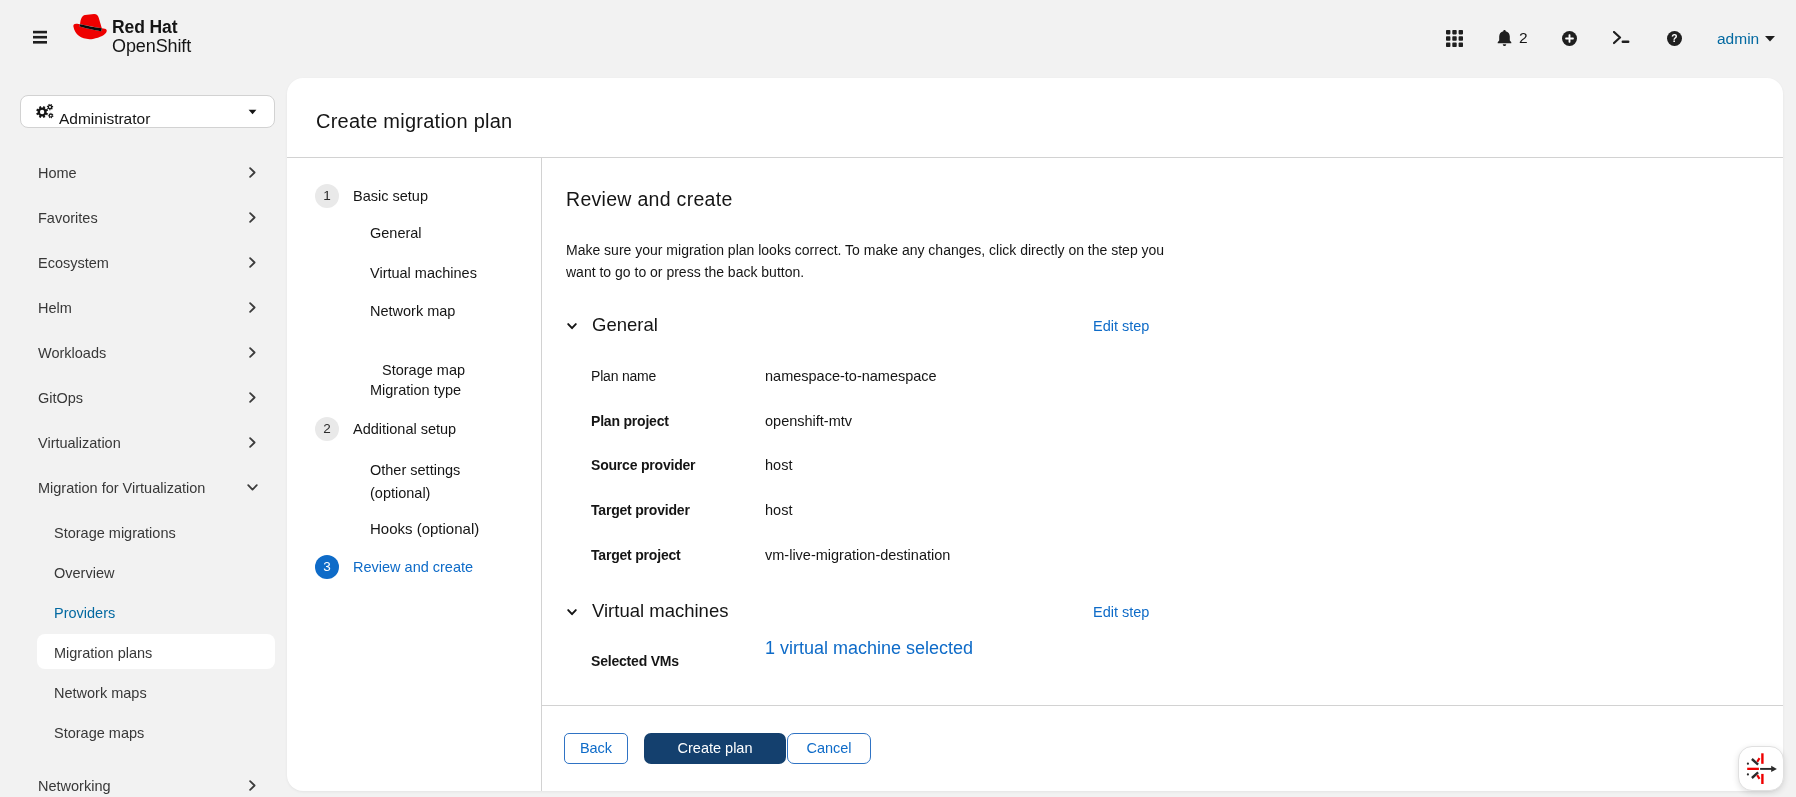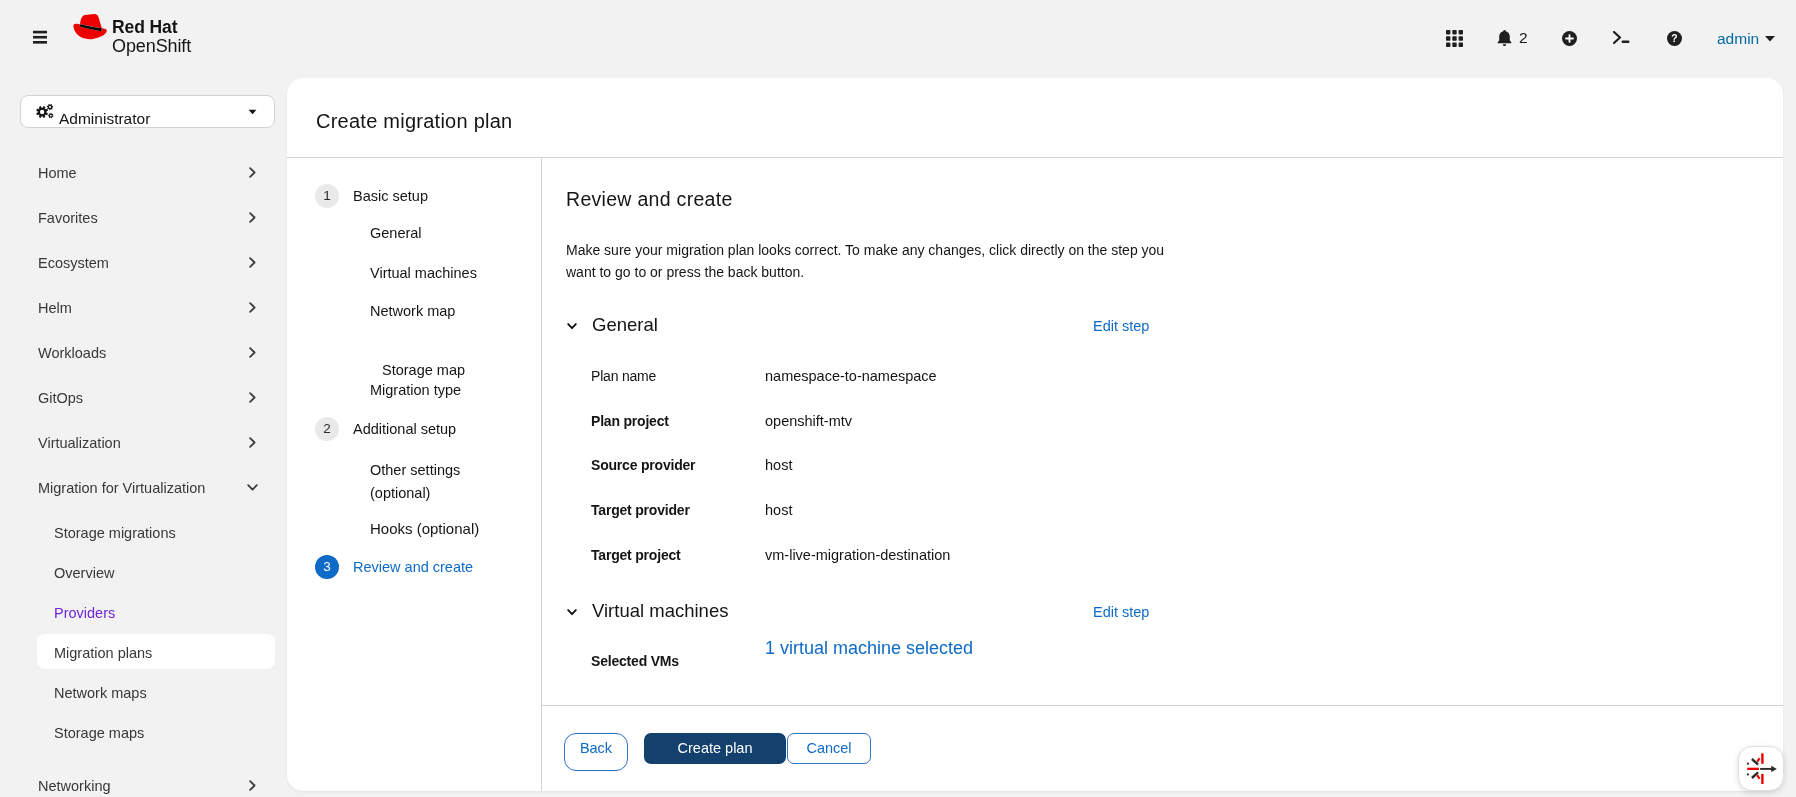--- a/index.html
+++ b/index.html
@@ -114,21 +114,21 @@
     <svg class="ic" style="left:249px;top:437px;" width="7" height="11" viewBox="0 0 7 11">
       <path d="M1.1,1.2 L5.6,5.5 L1.1,9.8" stroke="#3c3c3c" stroke-width="1.8" fill="none" stroke-linecap="round" stroke-linejoin="round"></path>
     </svg>
     <div class="abs" style="left:38px;top:480px;font-size:14.5px;color:#383838;">Migration for Virtualization</div>
     <svg class="ic" style="left:247px;top:484px;" width="11" height="7" viewBox="0 0 11 7">
       <path d="M1.2,1.1 L5.5,5.6 L9.8,1.1" stroke="#3c3c3c" stroke-width="1.8" fill="none" stroke-linecap="round" stroke-linejoin="round"></path>
     </svg>
     <div class="abs" style="left:37px;top:634px;width:238px;height:35px;background:#fff;border-radius:8px;"></div>
     <div class="abs" style="left:54px;top:525px;font-size:14.5px;color:#383838;">Storage migrations</div>
     <div class="abs" style="left:54px;top:565px;font-size:14.5px;color:#383838;">Overview</div>
-    <div class="abs" style="left:54px;top:605px;font-size:14.5px;color:#6d28d9;">Providers</div>
+    <div class="abs" style="left:54px;top:605px;font-size:14.5px;color:#0369a1;">Providers</div>
     <div class="abs" style="left:54px;top:645px;font-size:14.5px;color:#383838;">Migration plans</div>
     <div class="abs" style="left:54px;top:685px;font-size:14.5px;color:#383838;">Network maps</div>
     <div class="abs" style="left:54px;top:725px;font-size:14.5px;color:#383838;">Storage maps</div>
     <div class="abs" style="left:38px;top:778px;font-size:14.5px;color:#383838;">Networking</div>
     <svg class="ic" style="left:249px;top:780px;" width="7" height="11" viewBox="0 0 7 11">
       <path d="M1.1,1.2 L5.6,5.5 L1.1,9.8" stroke="#3c3c3c" stroke-width="1.8" fill="none" stroke-linecap="round" stroke-linejoin="round"></path>
     </svg>
   </div>
 
 <div class="abs" style="left:287px;top:78px;width:1496px;height:713px;background:#fff;border-radius:16px;box-shadow:0 1px 3px rgba(0,0,0,0.06);"></div>
@@ -175,21 +175,21 @@
     <svg class="ic" style="left:567px;top:609px;" width="10" height="7" viewBox="0 0 10 7">
       <path d="M1.2,1.1 L5,5.2 L8.8,1.1" stroke="#151515" stroke-width="1.9" fill="none" stroke-linecap="round" stroke-linejoin="round"></path>
     </svg>
     <div class="abs" style="left:592px;top:600px;font-size:18.5px;font-weight:500;">Virtual machines</div>
     <div class="abs" style="left:1093px;top:604px;font-size:14.5px;color:#0e6bc8;">Edit step</div>
     <div class="abs" style="left:591px;top:653px;font-size:14px;letter-spacing:-0.2px;font-weight:700;">Selected VMs</div>
     <div class="abs" style="left:765px;top:638px;font-size:18px;color:#0e6bc8;">1 virtual machine selected</div>
   </div>
 
 <div class="abs" style="left:542px;top:705px;width:1241px;height:1px;background:#d2d2d2;"></div>
-<div class="abs" style="left:564px;top:733px;width:64px;height:38px;border:1px solid #2f73c4;border-radius:12px;color:#0e6bc8;font-size:14.5px;line-height:29px;text-align:center;background:#fff;">Back</div>
+<div class="abs" style="left:564px;top:733px;width:64px;height:31px;border:1px solid #2f73c4;border-radius:5px;color:#0e6bc8;font-size:14.5px;line-height:29px;text-align:center;background:#fff;">Back</div>
 <div class="abs" style="left:644px;top:733px;width:142px;height:31px;border-radius:7px;color:#fff;font-size:14.5px;line-height:31px;text-align:center;background:#14406e;">Create plan</div>
 <div class="abs" style="left:787px;top:733px;width:84px;height:31px;border:1px solid #2f73c4;border-radius:7px;color:#0e6bc8;font-size:14.5px;line-height:29px;text-align:center;background:#fff;">Cancel</div>
 
 <div class="abs" style="left:1738px;top:746px;width:46px;height:45px;background:#fff;border:1px solid #e0e0e0;border-radius:14px;box-shadow:0 2px 6px rgba(0,0,0,0.12);"></div>
 <svg class="ic" style="left:1746px;top:753px;" width="31" height="31" viewBox="0 0 31 31">
   <rect x="15.2" y="0.3" width="2.4" height="10.5" fill="#e00"></rect>
   <rect x="15.2" y="20.9" width="2.4" height="10.1" fill="#e00"></rect>
   <path d="M10.3,8.3 L12.6,4.6 L14.4,5.8 L12.1,9.5 Z" fill="#e00"></path>
   <path d="M5.1,6.9 L6.7,5.1 L12.9,10.7 L11.3,12.5 Z" fill="#2b2b2b"></path>
   <rect x="1.2" y="14.7" width="11.7" height="2.3" fill="#e00"></rect>

